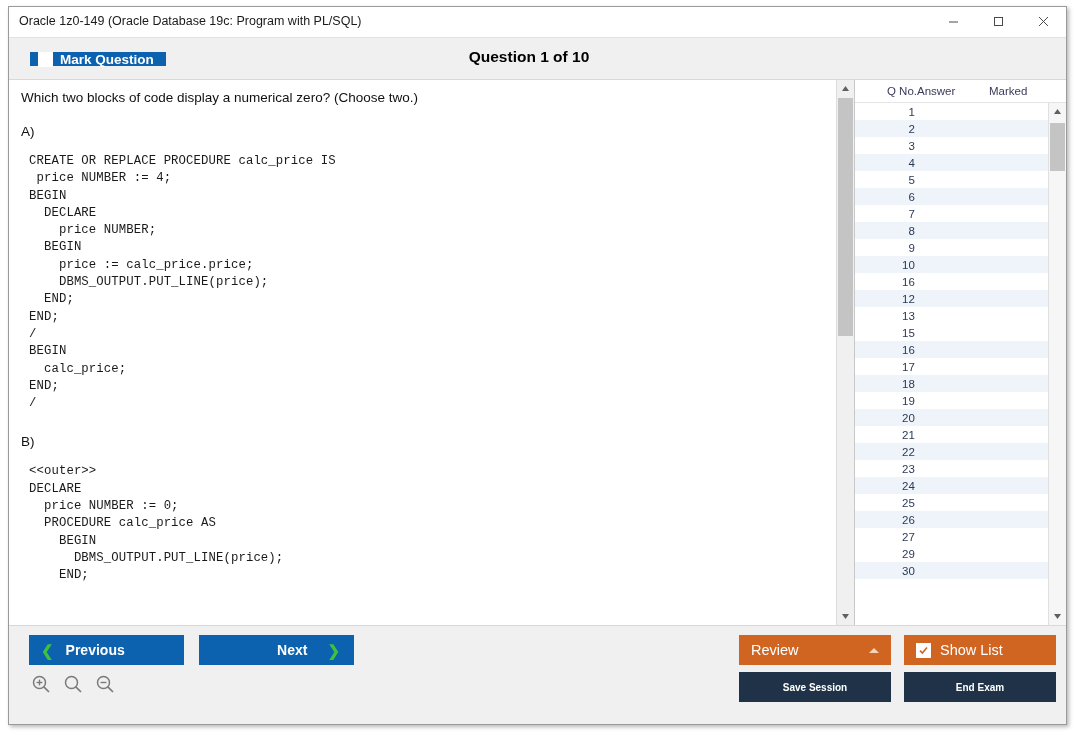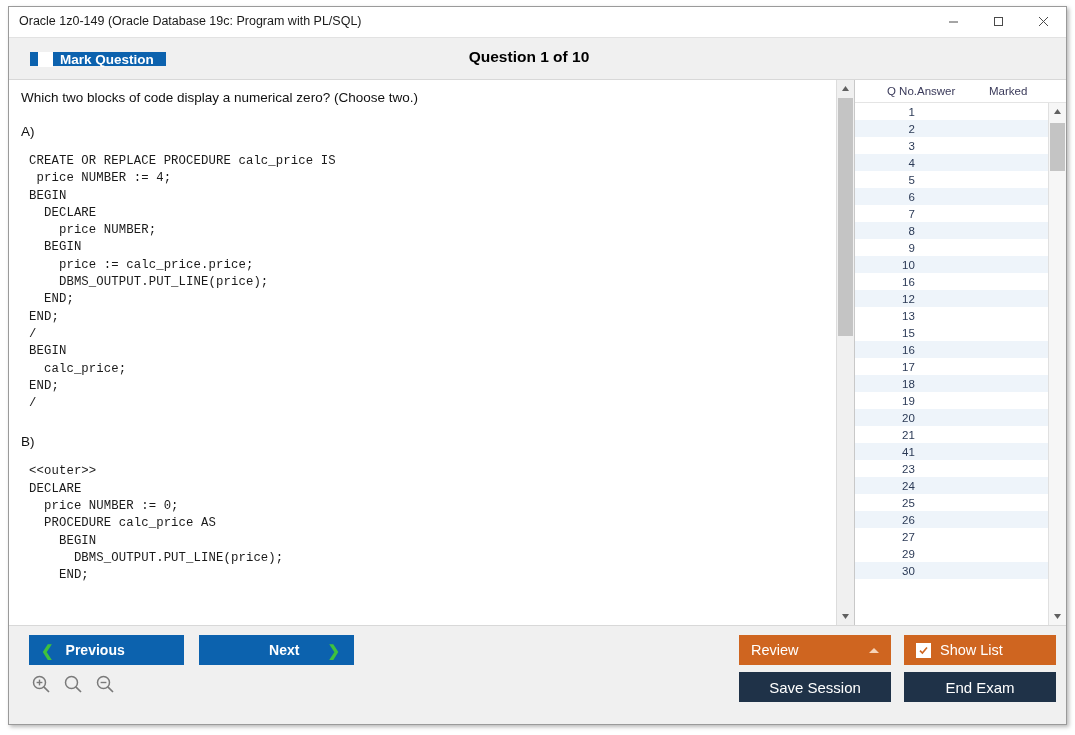--- a/index.html
+++ b/index.html
@@ -202,29 +202,29 @@
     font-family: "Liberation Sans", sans-serif;
     font-size: 14px;
     font-weight: bold;
     cursor: pointer;
     display: flex;
     align-items: center;
     box-sizing: border-box;
   }
   .btn.blue { background: #0c62ae; }
   .btn.orange { background: #cf6520; font-weight: normal; font-size: 14.5px; }
-  .btn.navy { background: #1f3248; font-weight: normal; font-size: 15px; }
+  .btn.navy { background: #1f3248; font-weight: bold; font-size: 10px; }
 
   .btn-prev {
     left: 20px; top: 9px; width: 155px; height: 30px;
     padding-left: 12px; gap: 12px;
   }
   .btn-next {
     left: 190px; top: 9px; width: 155px; height: 30px;
-    justify-content: flex-end; padding-right: 14px; gap: 28px;
+    justify-content: flex-end; padding-right: 14px; gap: 20px;
   }
   .chev { color: #3ec13e; font-size: 15px; font-weight: bold; line-height: 1; }
 
   .btn-showanswer {
     left: 563px; top: 9px; width: 155px; height: 30px;
     padding-left: 12px; gap: 9px;
   }
   .btn-review {
     left: 730px; top: 9px; width: 152px; height: 30px;
     padding-left: 12px;
@@ -441,21 +441,21 @@
             <div class="col-qno">20</div>
             <div class="col-ans"></div>
             <div class="col-mark"></div>
           </div>
           <div class="qrow">
             <div class="col-qno">21</div>
             <div class="col-ans"></div>
             <div class="col-mark"></div>
           </div>
           <div class="qrow alt">
-            <div class="col-qno">41</div>
+            <div class="col-qno">22</div>
             <div class="col-ans"></div>
             <div class="col-mark"></div>
           </div>
           <div class="qrow">
             <div class="col-qno">23</div>
             <div class="col-ans"></div>
             <div class="col-mark"></div>
           </div>
           <div class="qrow alt">
             <div class="col-qno">24</div>

